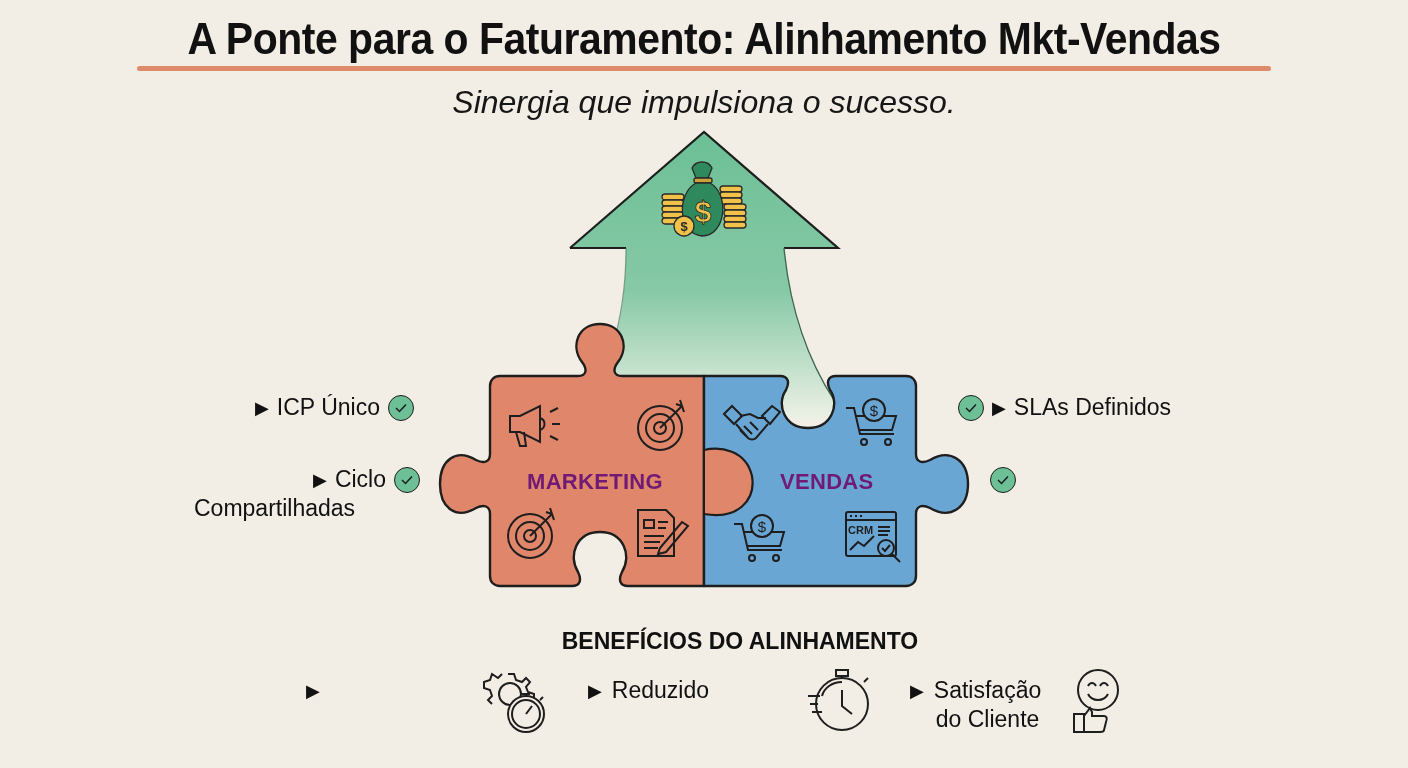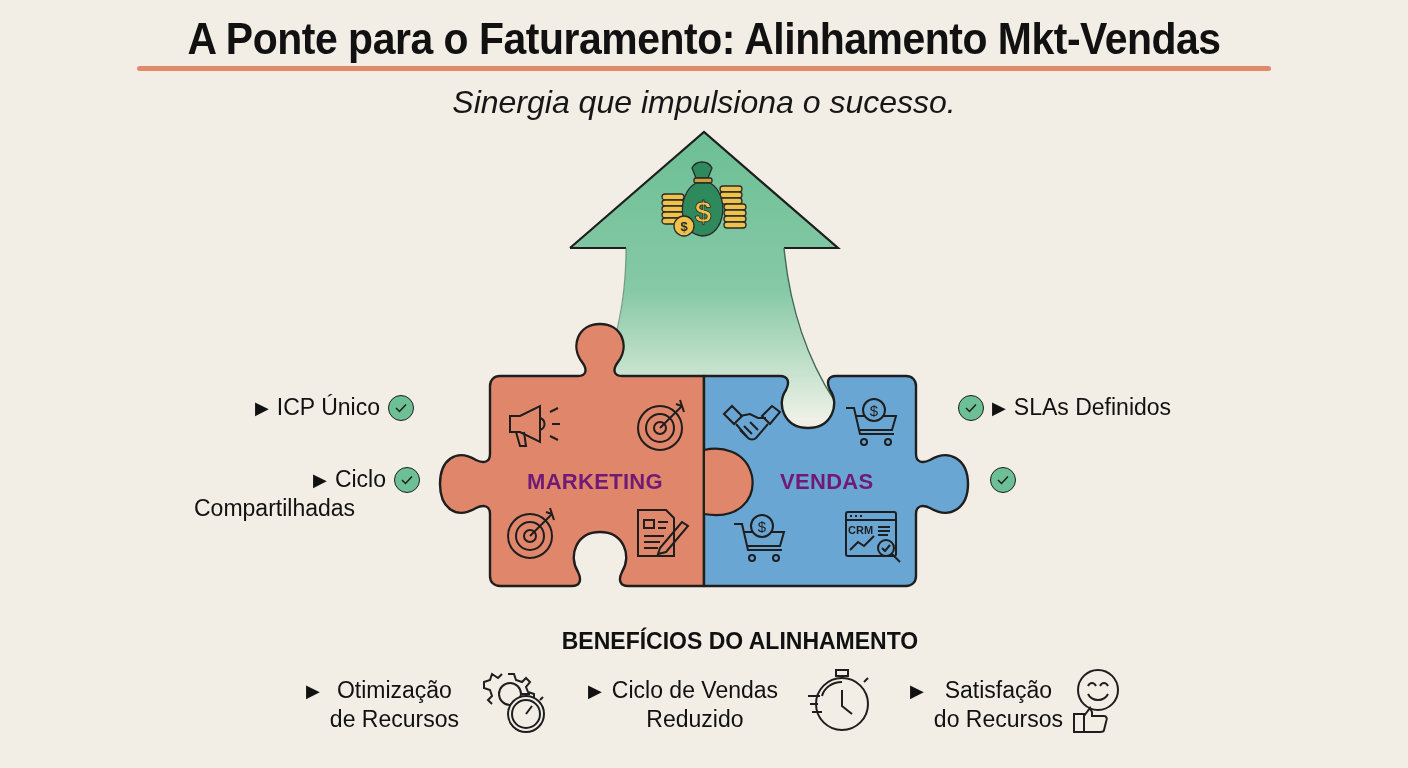--- a/index.html
+++ b/index.html
@@ -237,31 +237,26 @@
     <svg width="14" height="12" viewBox="0 0 14 12">
         <path d="M2,6 L5.5,9.5 L12,2.5" fill="none" stroke="#1e1e1e" stroke-width="1.5"></path>
       </svg>
   </span>
 </div>
 
 <div class="benefits-title">BENEFÍCIOS DO ALINHAMENTO</div>
 
 <div class="benefit" style="left:306px; top:676px;">
   <span class="tri" style="align-self:flex-start; margin-top:6px;">▶</span>
-  <div class="btxt">
-    <div>Otimização</div>
-    <div>de Recursos</div>
-  </div>
 </div>
 <div class="benefit" style="left:588px; top:676px;">
   <span class="tri" style="align-self:flex-start; margin-top:6px;">▶</span>
   <div class="btxt">
-    <div>Ciclo de Vendas</div>
     <div>Reduzido</div>
   </div>
 </div>
 <div class="benefit" style="left:910px; top:676px;">
   <span class="tri" style="align-self:flex-start; margin-top:6px;">▶</span>
   <div class="btxt">
     <div>Satisfação</div>
-    <div>do Recursos</div>
+    <div>do Cliente</div>
   </div>
 </div>
 
 </body></html>

